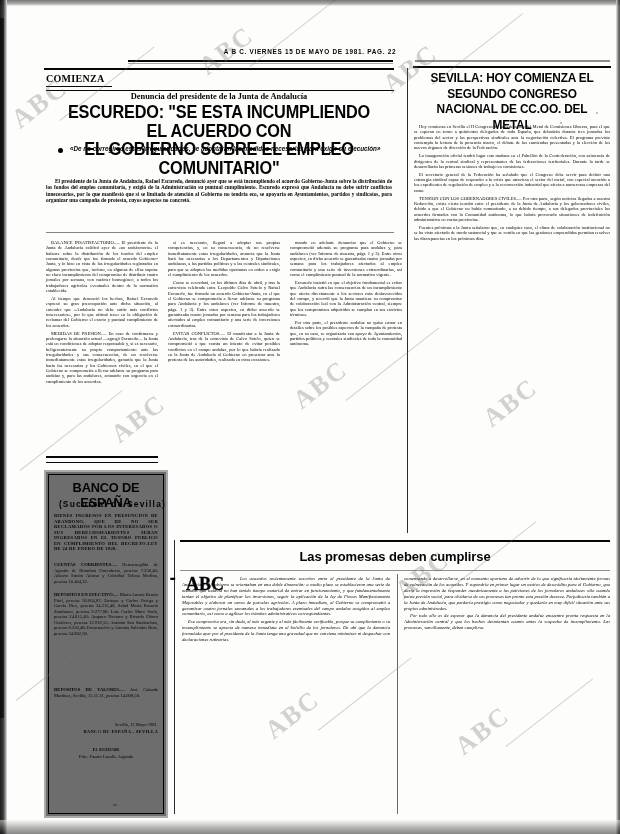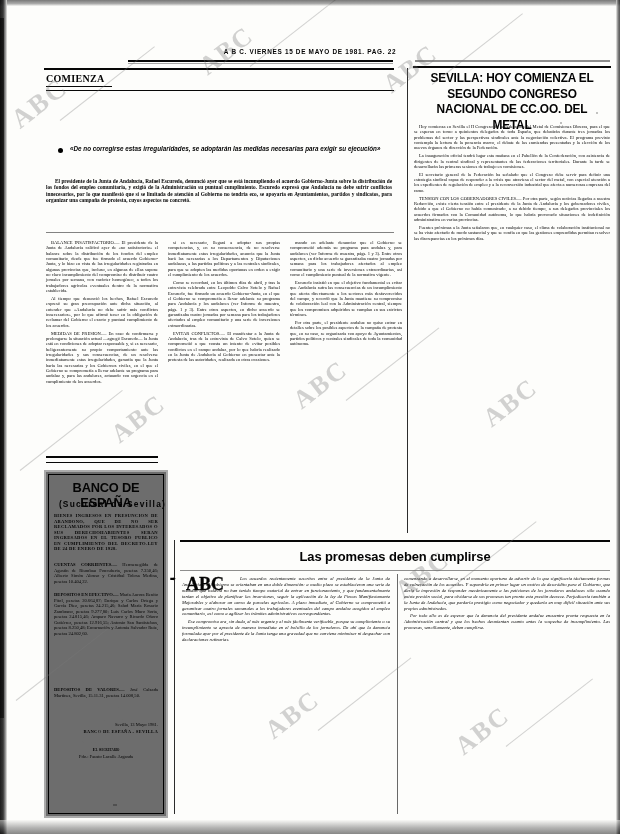--- a/index.html
+++ b/index.html
@@ -181,20 +181,25 @@
     <div class="rule" style="left:128px;top:60px;width:265px;height:1.6px;"></div>
     <div class="rule" style="left:415px;top:60px;width:195px;height:1.6px;opacity:.45;"></div>
     <div class="rule" style="left:128px;top:63px;width:265px;height:.8px;opacity:.35;"></div>
 
     <div class="rule" style="left:44px;top:68px;width:350px;height:2.2px;"></div>
 
     <div class="kicker" style="left:46px;top:73px;">COMIENZA</div>
     <div class="kicker-underline" style="left:46px;top:86px;width:66px;height:1.2px;"></div>
     <div class="rule" style="left:46px;top:90px;width:348px;height:1.2px;"></div>
 
+    <div style="position:absolute;left:44px;top:92px;width:350px;">
+      <div class="antetitulo" style="position:relative;top:0;">Denuncia del presidente de la Junta de Andalucía</div>
+      <div class="headline" style="position:relative;top:2px;">ESCUREDO: "SE ESTA INCUMPLIENDO EL ACUERDO CON</div>
+      <div class="headline" style="position:relative;top:2px;">EL GOBIERNO SOBRE EL EMPLEO COMUNITARIO"</div>
+    </div>
 
     <div class="bullet-dot" style="left:58px;top:148px;"></div>
     <div class="lead-bullet" style="left:70px;top:145px;width:320px;">«De no corregirse estas irregularidades, se adoptarán las medidas necesarias para exigir su ejecución»</div>
 
     <div class="entradilla" style="left:46px;top:178px;width:346px;">
       <p>El presidente de la Junta de Andalucía, Rafael Escuredo, denunció ayer que se está incumpliendo el acuerdo Gobierno-Junta sobre la distribución de los fondos del empleo comunitario, y exigió de la Administración su puntual cumplimiento. Escuredo expresó que Andalucía no debe sufrir conflictos innecesarios, por lo que manifestó que si se limitada de atención al Gobierno no tendría eco, se apoyaría en Ayuntamientos, partidos y sindicatos, para organizar una campaña de protesta, cuyos aspectos no concretó.</p>
     </div>
 
     <div class="rule" style="left:46px;top:232px;width:348px;height:.9px;opacity:.5;"></div>
 

